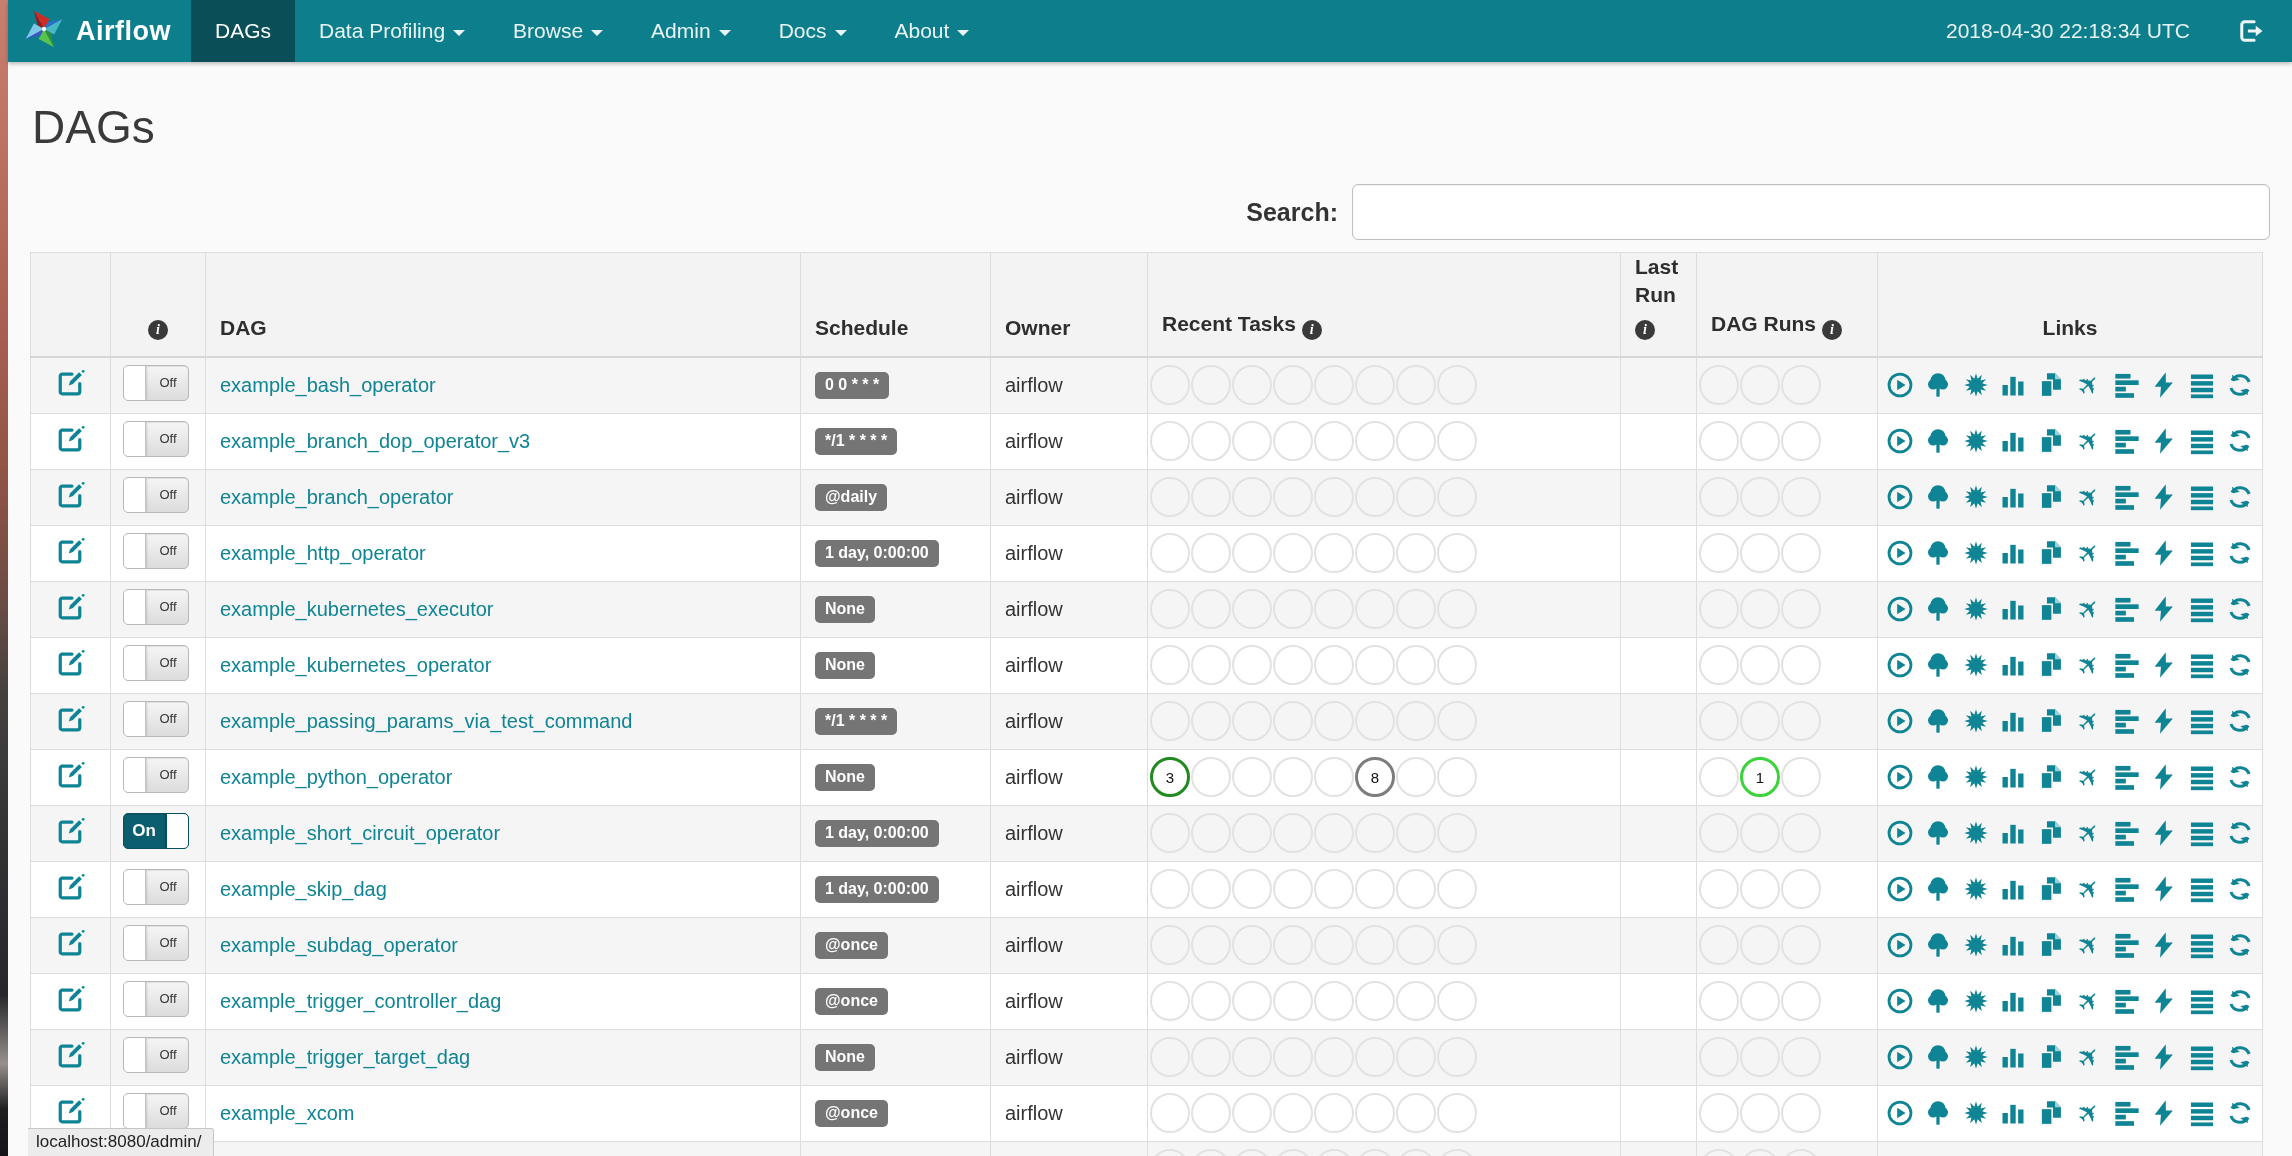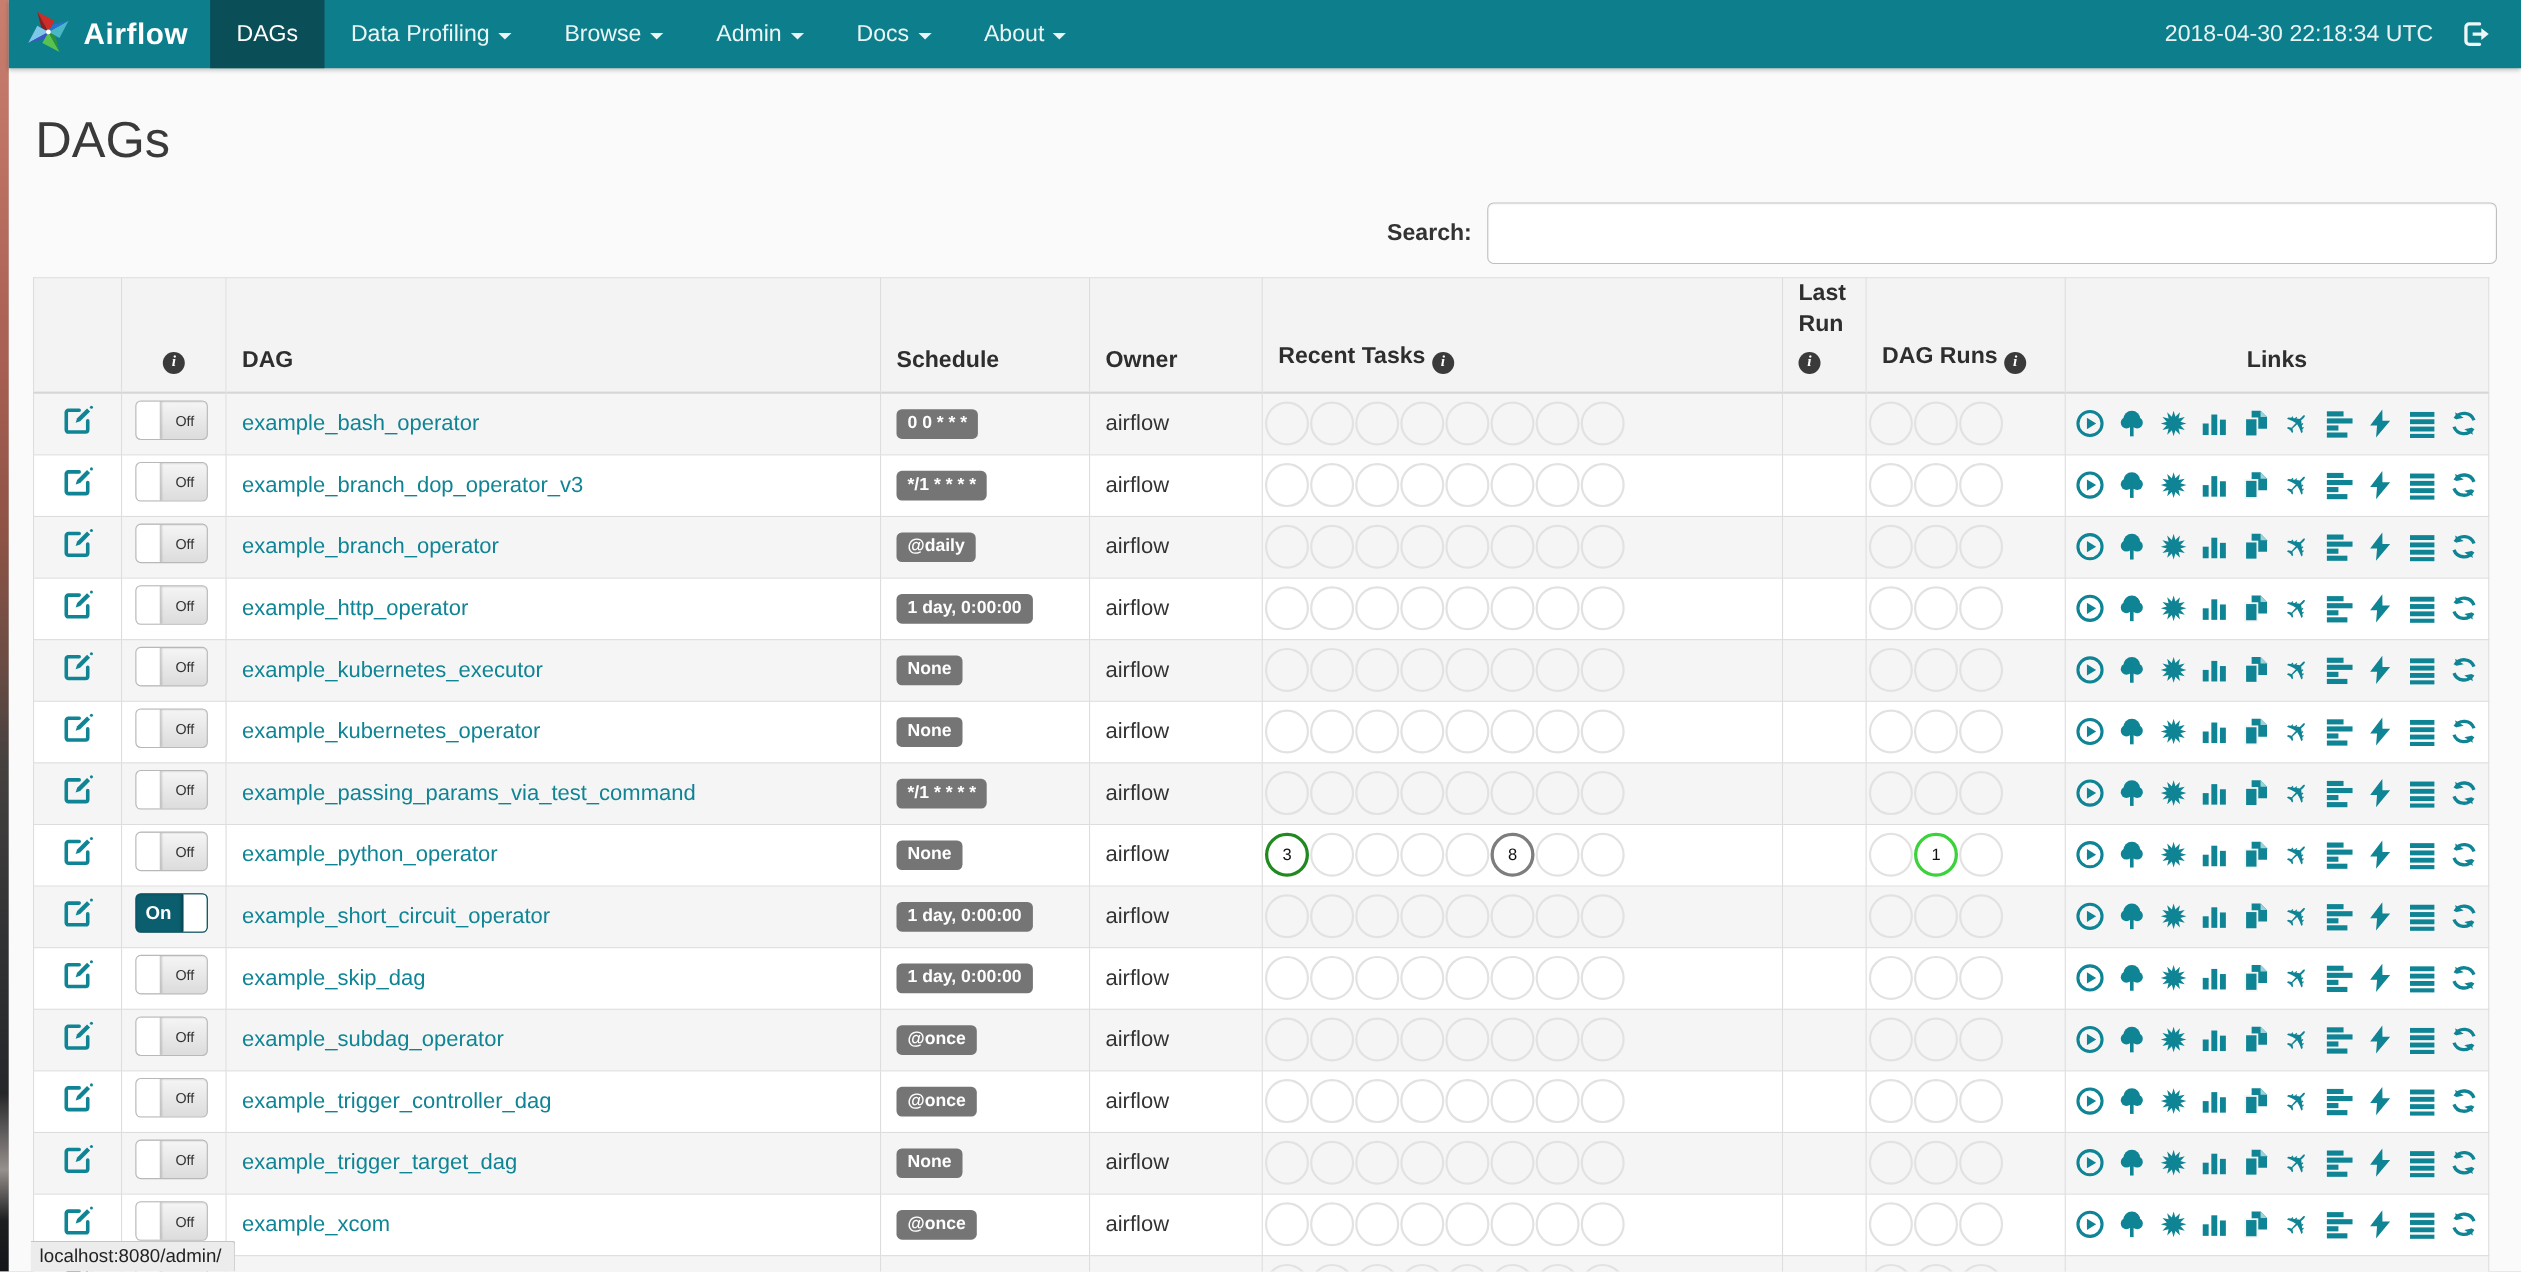--- a/index.html
+++ b/index.html
@@ -18,29 +18,29 @@
   .navbar { position:relative; height:62px; background:#0d7f8c; display:flex; align-items:stretch;
     box-shadow:0 2px 4px rgba(0,0,0,.25); }
   .brand { display:flex; align-items:center; gap:10px; padding:0 20px 0 14px; cursor:pointer; }
   .brand-name { color:#fff; font-size:27px; font-weight:bold; letter-spacing:.5px; }
   .nav-items { display:flex; align-items:stretch; }
   .nav-item { display:flex; align-items:center; gap:8px; padding:0 24px; color:#eaf5f6;
     font-size:21px; cursor:pointer; }
   .nav-item.active { background:#0a4e58; color:#fff; }
   .caret { display:inline-block; width:0; height:0; border-left:6px solid transparent;
     border-right:6px solid transparent; border-top:6px solid currentColor; margin-top:3px; }
-  .navbar-right { margin-left:auto; display:flex; align-items:center; gap:24px; padding-right:26px; }
+  .navbar-right { margin-left:auto; display:flex; align-items:center; gap:46px; padding-right:26px; }
   .clock { color:#e8f2f3; font-size:21px; }
   .logout { display:flex; align-items:center; cursor:pointer; }
 
   
   #content { padding:0 22px; }
   h1.page-title { font-size:46px; font-weight:500; color:#3a3a3a; margin:38px 0 30px 2px; }
   .search-row { display:flex; justify-content:flex-end; align-items:center; gap:14px; margin-bottom:12px; }
-  .search-label { font-size:21px; font-weight:bold; color:#333; }
+  .search-label { font-size:25px; font-weight:bold; color:#333; }
   .search-input { width:918px; height:56px; border:1px solid #bfbfbf; border-radius:6px;
     background:#fff; font-size:21px; padding:0 14px; outline:none; box-shadow:inset 0 1px 2px rgba(0,0,0,.06); }
 
   
   table.dags { border-collapse:collapse; table-layout:fixed; width:2232px; background:#fff; }
   .dags th, .dags td { border:1px solid #ddd; overflow:hidden; white-space:nowrap; }
   .dags thead th { height:73px; background:#f3f3f3; font-size:21px; font-weight:bold; color:#2e2e2e;
     text-align:left; vertical-align:bottom; padding:0 14px 16px 14px; border-bottom:2px solid #d6d6d6; }
   .dags thead th.center { text-align:center; }
   .dags thead th .wrap2 { white-space:normal; line-height:1.35; display:inline-block; }

